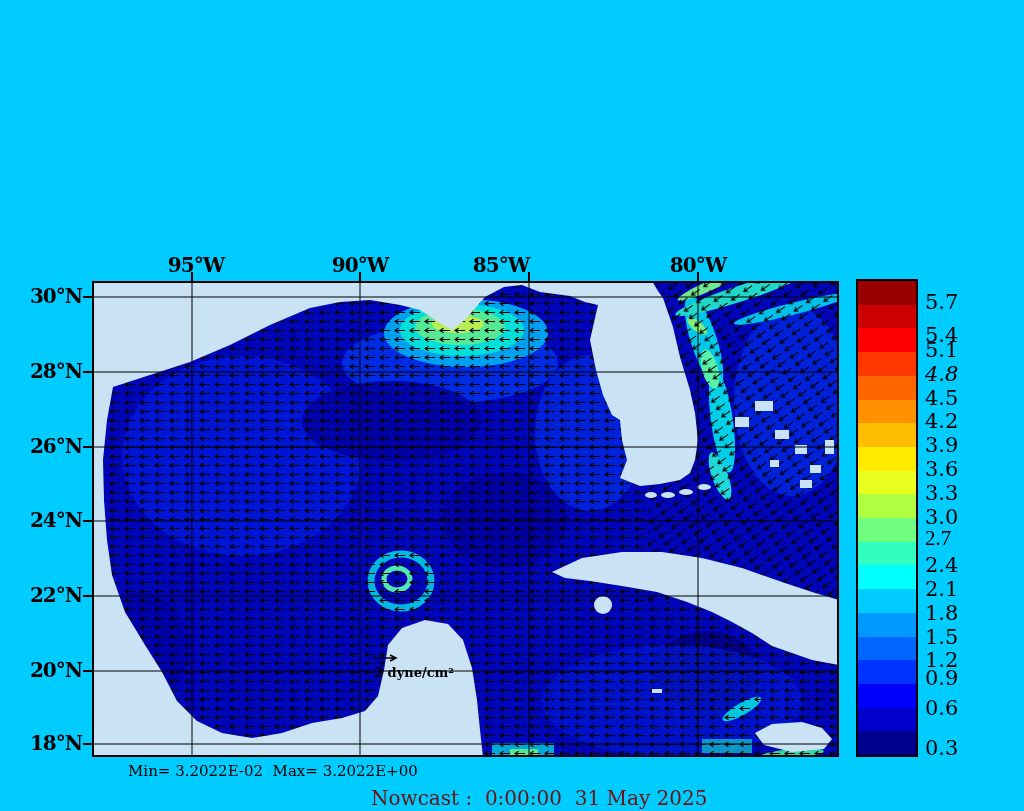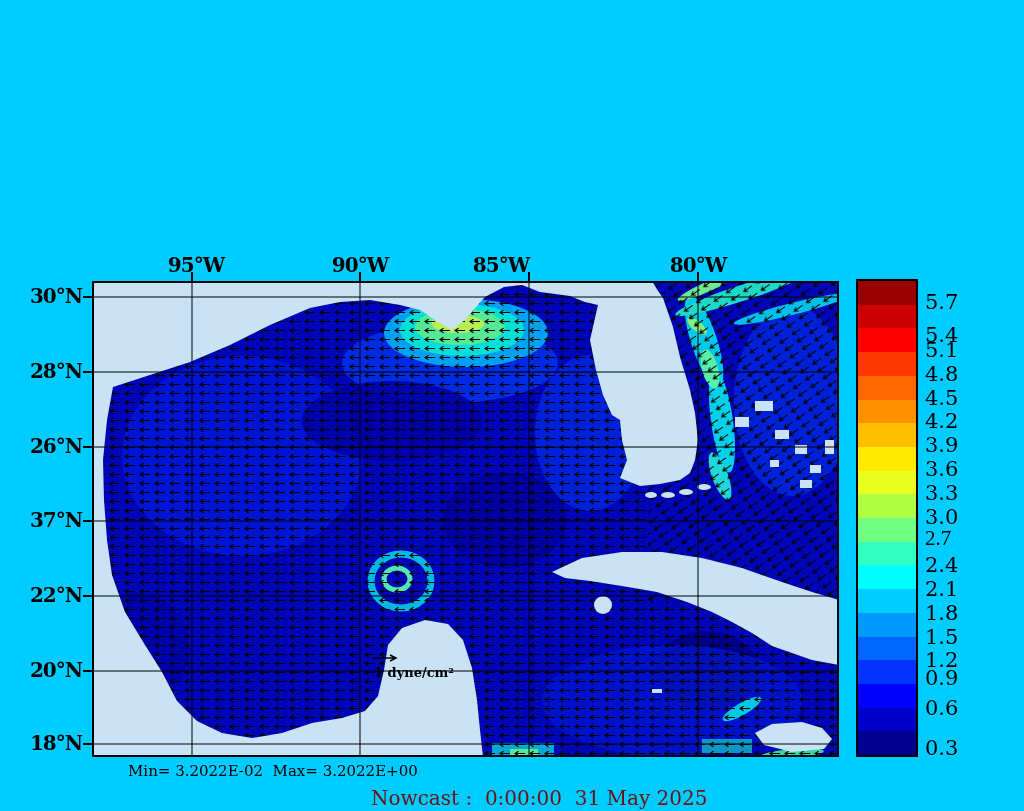--- a/index.html
+++ b/index.html
@@ -163,21 +163,21 @@
   </svg>
 
   <div class="xlab" style="left:160px">95°W</div>
   <div class="xlab" style="left:324px">90°W</div>
   <div class="xlab" style="left:465px">85°W</div>
   <div class="xlab" style="left:662px">80°W</div>
 
   <div class="ylab" style="top:284px">30°N</div>
   <div class="ylab" style="top:359px">28°N</div>
   <div class="ylab" style="top:434px">26°N</div>
-  <div class="ylab" style="top:508px">37°N</div>
+  <div class="ylab" style="top:508px">24°N</div>
   <div class="ylab" style="top:583px">22°N</div>
   <div class="ylab" style="top:658px">20°N</div>
   <div class="ylab" style="top:731px">18°N</div>
 
   <div class="tickh" style="left:83px;top:296px"></div>
   <div class="tickh" style="left:83px;top:371px"></div>
   <div class="tickh" style="left:83px;top:446px"></div>
   <div class="tickh" style="left:83px;top:520px"></div>
   <div class="tickh" style="left:83px;top:595px"></div>
   <div class="tickh" style="left:83px;top:670px"></div>
@@ -206,35 +206,35 @@
       <div class="cbseg" style="background: rgb(0, 102, 255);"></div>
       <div class="cbseg" style="background: rgb(0, 51, 255);"></div>
       <div class="cbseg" style="background: rgb(0, 0, 255);"></div>
       <div class="cbseg" style="background: rgb(0, 0, 204);"></div>
       <div class="cbseg" style="background: rgb(0, 0, 144);"></div>
     </div>
   <div id="cb-ticks">
       <div class="cbtick" style="top: 11.9px;">5.7</div>
       <div class="cbtick" style="top: 35.8px; margin-top: 9px;">5.4</div>
       <div class="cbtick" style="top: 59.7px;">5.1</div>
-      <div class="cbtick" style="top: 83.6px;">4.8</div>
+      <div class="cbtick" style="top: 83.6px; font-style: italic;">4.8</div>
       <div class="cbtick" style="top: 107.5px;">4.5</div>
       <div class="cbtick" style="top: 131.4px;">4.2</div>
       <div class="cbtick" style="top: 155.3px;">3.9</div>
       <div class="cbtick" style="top: 179.2px;">3.6</div>
       <div class="cbtick" style="top: 203.1px;">3.3</div>
       <div class="cbtick" style="top: 227px;">3.0</div>
       <div class="cbtick" style="top: 248px; font-family: Liberation Serif, serif;">2.7</div>
       <div class="cbtick" style="top: 274.8px;">2.4</div>
       <div class="cbtick" style="top: 298.7px;">2.1</div>
       <div class="cbtick" style="top: 322.6px;">1.8</div>
       <div class="cbtick" style="top: 346.5px;">1.5</div>
       <div class="cbtick" style="top: 370.4px; text-align: center;">1.2</div>
       <div class="cbtick" style="top: 388px;">0.9</div>
       <div class="cbtick" style="top: 418.2px;">0.6</div>
       <div class="cbtick" style="top: 442.1px; margin-top: 16px;">0.3</div>
     </div>
 
-  <div id="scale-label">1 dyne/cm²</div>
+  <div id="scale-label">2 dyne/cm²</div>
   <div id="stats-line">Min= 3.2022E-02  Max= 3.2022E+00</div>
   <div id="nowcast-line">Nowcast :  0:00:00  31 May 2025</div>
 
 </div>
 
 </body></html>

